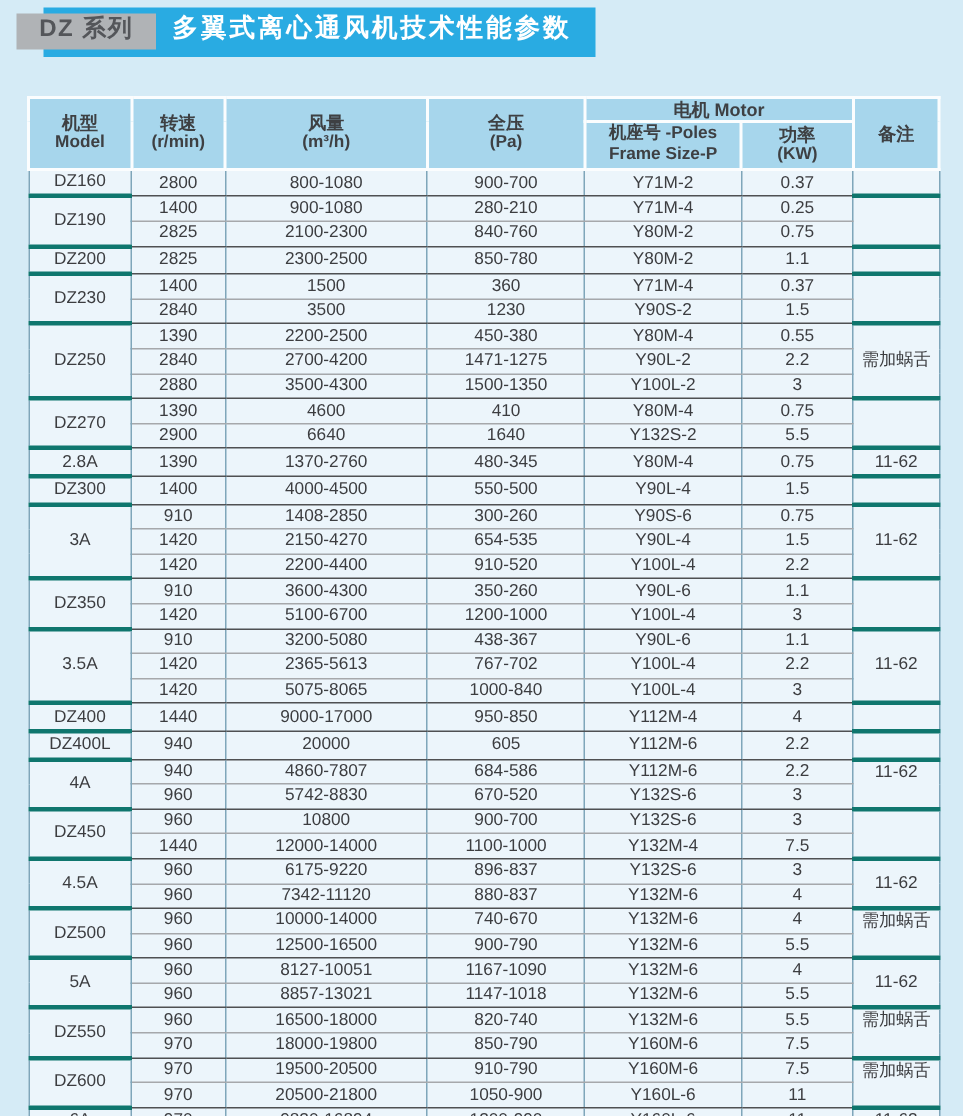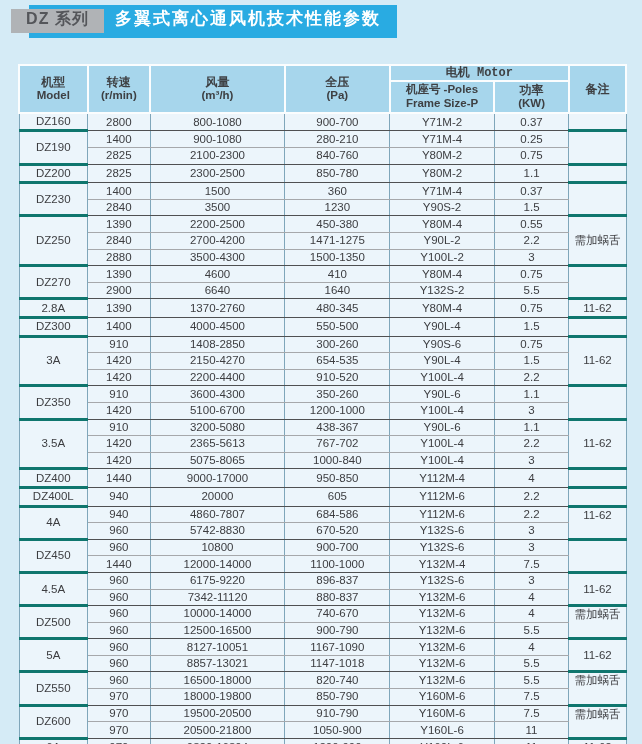--- a/index.html
+++ b/index.html
@@ -38,21 +38,21 @@
   col.c-model{width:11.3%;} col.c-speed{width:10.3%;}
   col.c-air{width:22.2%;}   col.c-press{width:17.3%;}
   col.c-frame{width:17.2%;} col.c-power{width:12.3%;}
   col.c-remark{width:9.4%;}
   thead th{
     background:#a7d6ec;color:#3e4043;
     border:2px solid #fbfdfe;
     font-size:12px;font-weight:bold;line-height:1.18;
     padding:1px 0;text-align:center;
   }
-  thead th.motor{height:14px;padding:0;font-family:Liberation Mono, monospace;}
+  thead th.motor{height:14px;padding:0;}
   thead th .sub{font-size:11.5px;}
   tbody td{
     height:15.6px;padding:0;
     font-size:11.5px;color:#3c3d40;text-align:center;
     border-left:1px solid #7fa6ba;border-right:1px solid #7fa6ba;
     background:#ecf5fb;
     line-height:15px;white-space:nowrap;
     vertical-align:middle;
   }
   tr.inner td.d{border-bottom:1px solid #a6a8ab;}

